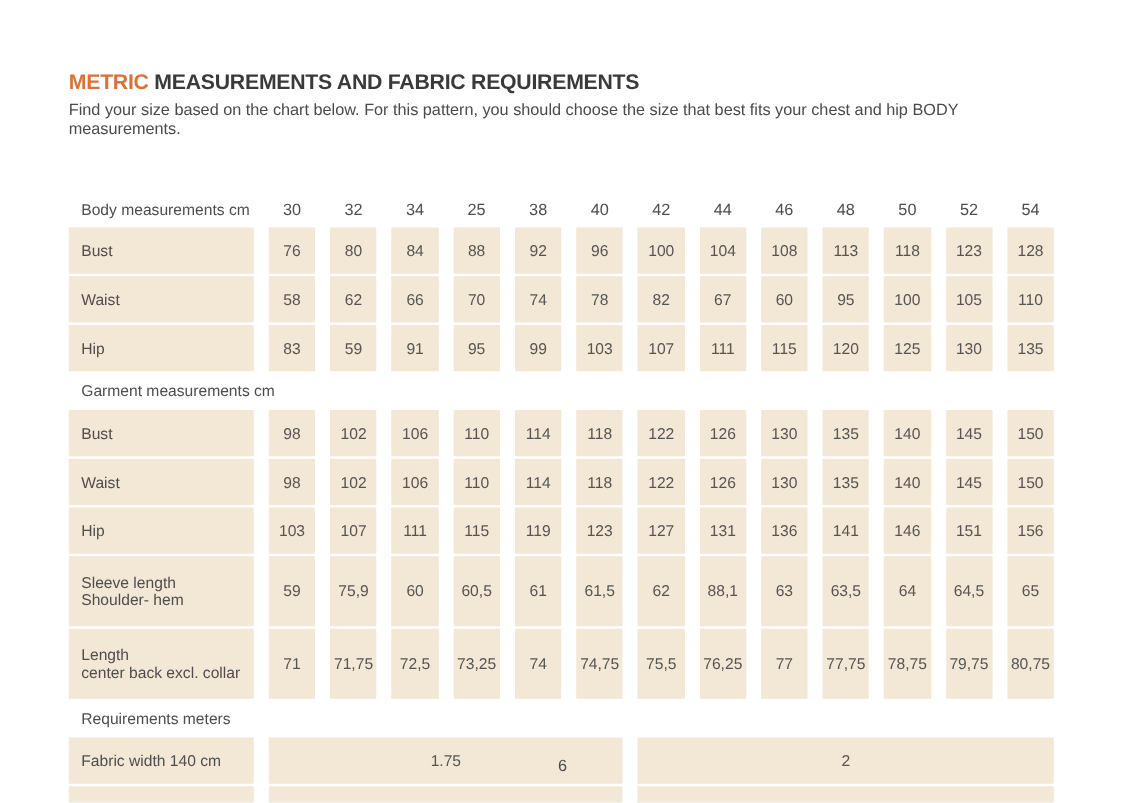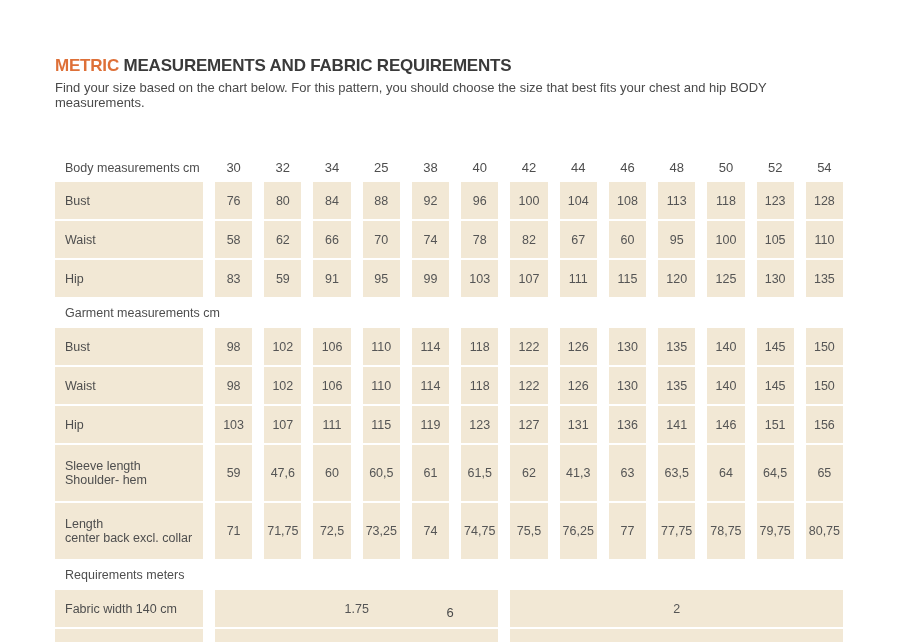--- a/index.html
+++ b/index.html
@@ -204,27 +204,27 @@
           <div class="val beige">146</div>
           <div class="val beige">151</div>
           <div class="val beige">156</div>
         </div>
         <div class="trow data-row tall">
           <div class="lbl beige">
             <div>Sleeve length</div>
             <div>Shoulder- hem</div>
           </div>
           <div class="val beige">59</div>
-          <div class="val beige">47,6</div>
+          <div class="val beige">75,9</div>
           <div class="val beige">60</div>
           <div class="val beige">60,5</div>
           <div class="val beige">61</div>
           <div class="val beige">61,5</div>
           <div class="val beige">62</div>
-          <div class="val beige">41,3</div>
+          <div class="val beige">88,1</div>
           <div class="val beige">63</div>
           <div class="val beige">63,5</div>
           <div class="val beige">64</div>
           <div class="val beige">64,5</div>
           <div class="val beige">65</div>
         </div>
         <div class="trow data-row tall">
           <div class="lbl beige">
             <div>Length</div>
             <div>center back excl. collar</div>

